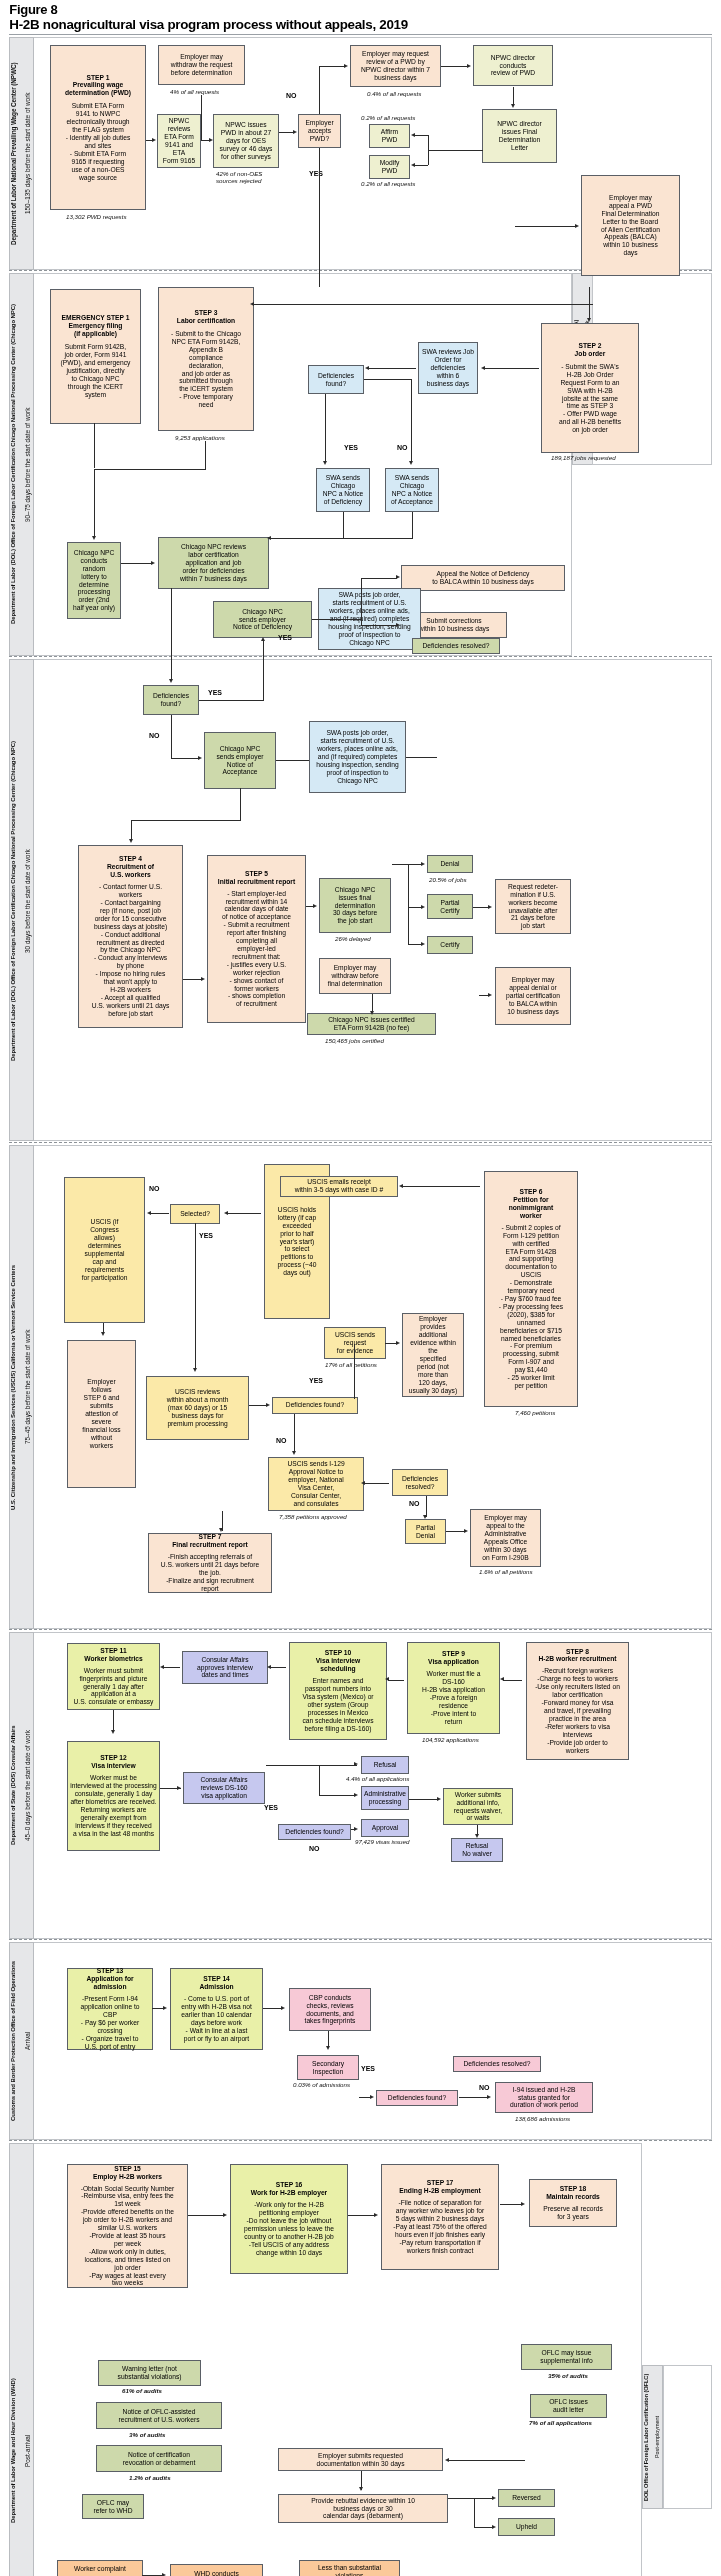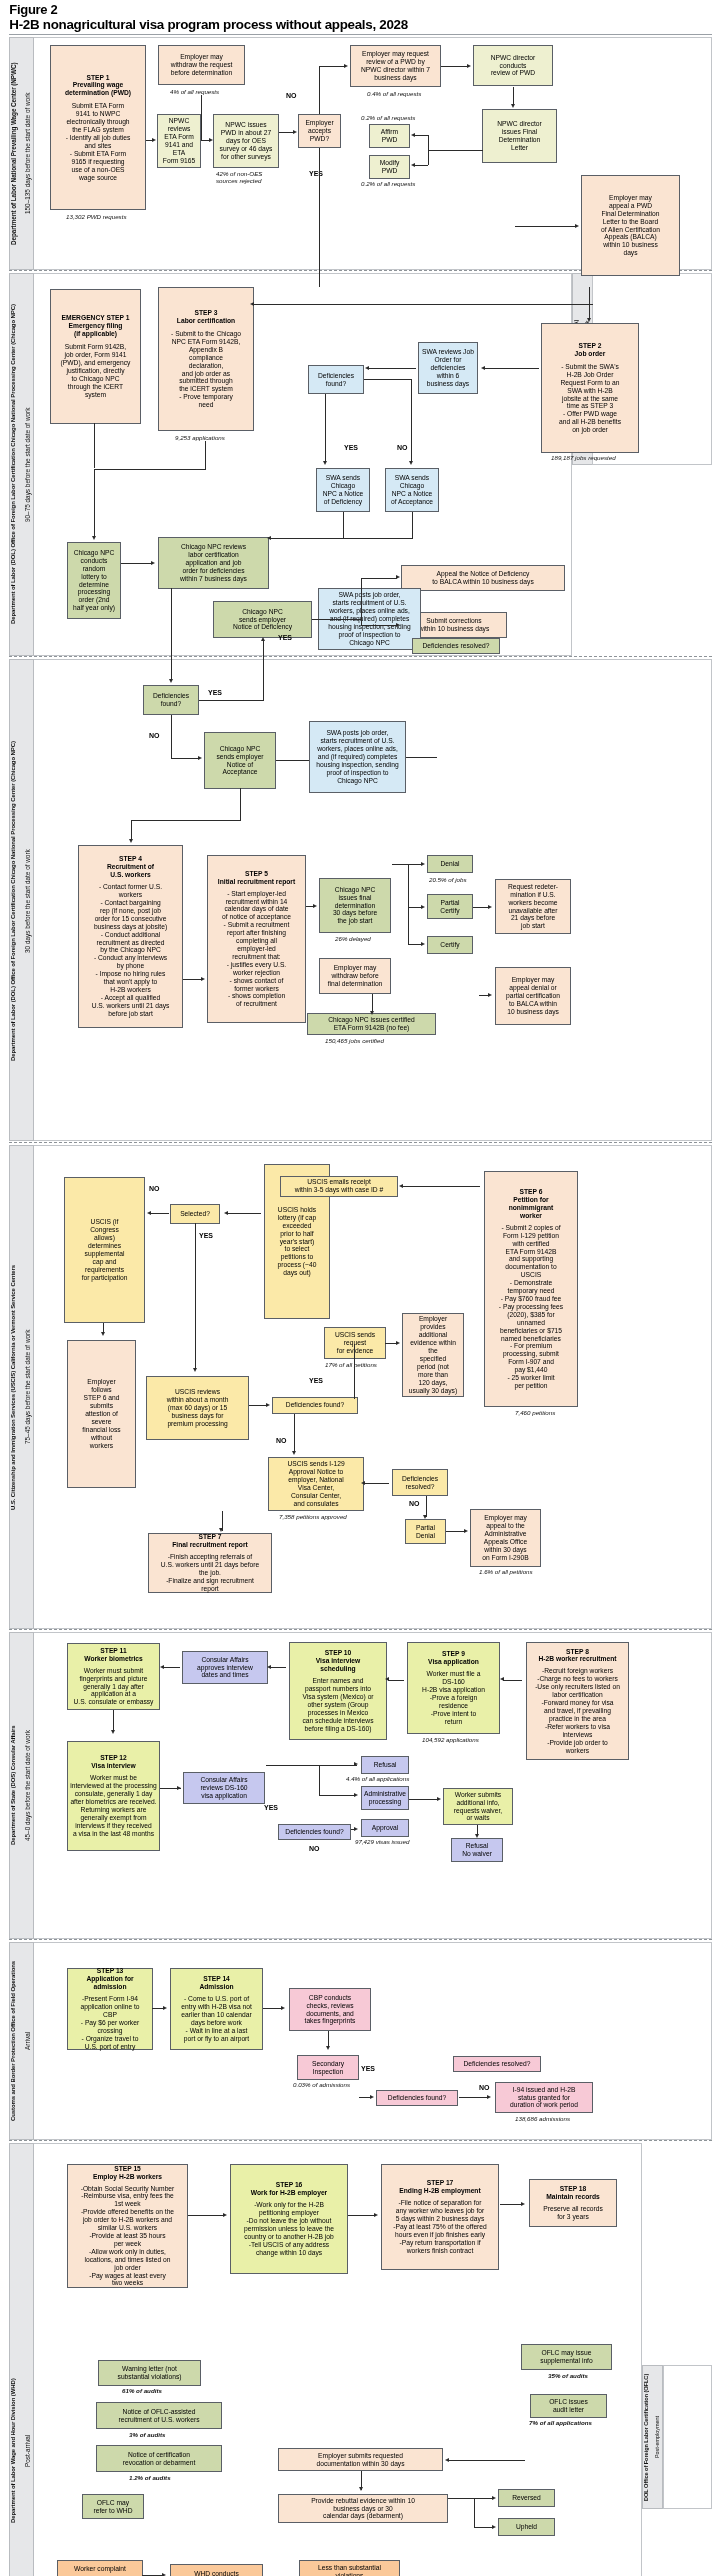--- a/index.html
+++ b/index.html
@@ -69,22 +69,22 @@
   .vl { width:0.8px; }
   .ar { position:absolute; width:0;height:0; }
   .ar-r { border-top:2.3px solid transparent; border-bottom:2.3px solid transparent; border-left:4.1px solid #2b2b2b; }
   .ar-l { border-top:2.3px solid transparent; border-bottom:2.3px solid transparent; border-right:4.1px solid #2b2b2b; }
   .ar-d { border-left:2.3px solid transparent; border-right:2.3px solid transparent; border-top:4.1px solid #2b2b2b; }
   .ar-u { border-left:2.3px solid transparent; border-right:2.3px solid transparent; border-bottom:4.1px solid #2b2b2b; }
 </style>
 </head>
 <body>
 
-<div class="fig-label">Figure 2</div>
-<div class="fig-title">H-2B nonagricultural visa program process without appeals, 2028</div>
+<div class="fig-label">Figure 8</div>
+<div class="fig-title">H-2B nonagricultural visa program process without appeals, 2019</div>
 <div class="rule-top"></div>
 
 <div class="lane-strip" style="left:9.3px;top:37px;width:25px;height:233px;"></div>
 <div class="lane-box" style="left:34px;top:37px;width:678px;height:233px;border-left:none;"></div>
 <div class="lane-title" style="left:10.3px;top:41px;width:10.3px;height:225px;">Department of Labor National Prevailing Wage Center (NPWC)</div>
 <div class="lane-sub" style="left:24px;top:41px;width:9.3px;height:225px;">150–135 days before the start date of work</div>
 <div class="lane-div" style="left:9.3px;top:270px;width:703px;"></div>
 
 <div class="lane-strip" style="left:572px;top:273px;width:20.6px;height:192px;"></div>
 <div class="lane-title" style="left:573px;top:276px;width:9.3px;height:185px;font-size:5.7px;">STATE WORKFORCE AGENCY (SWA)</div>

